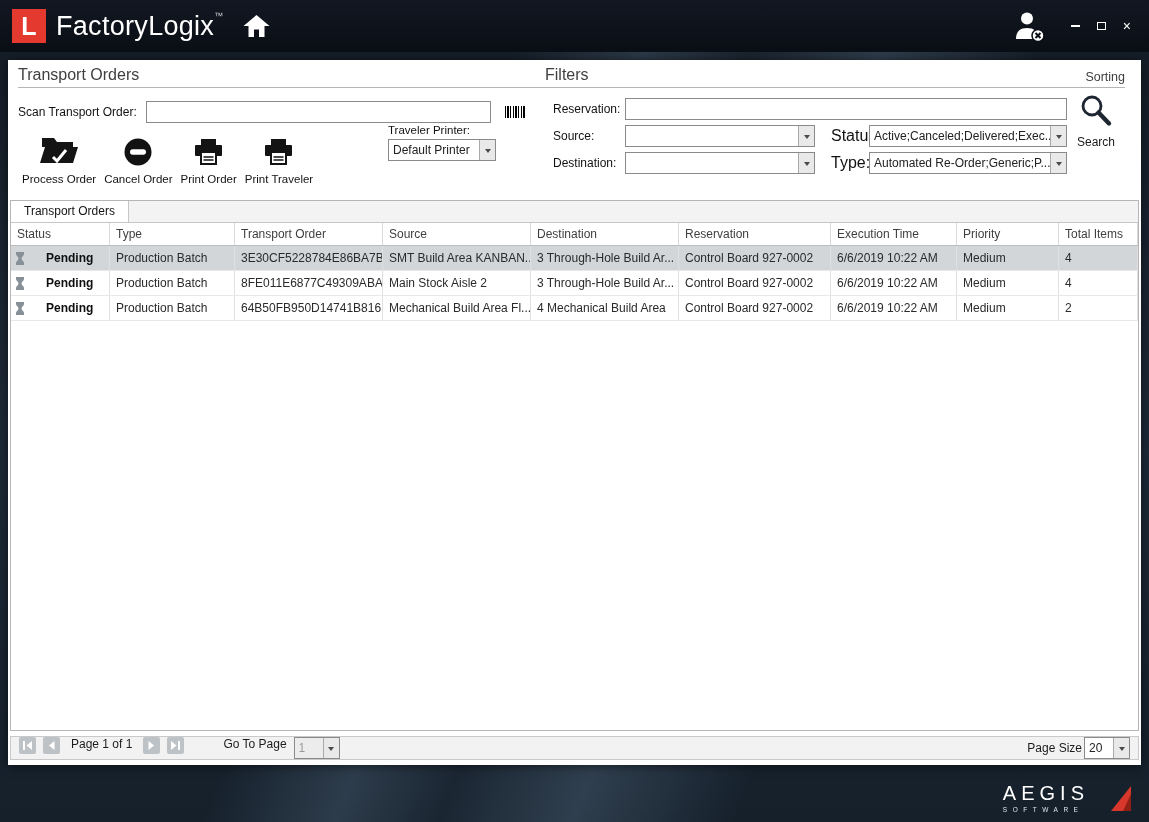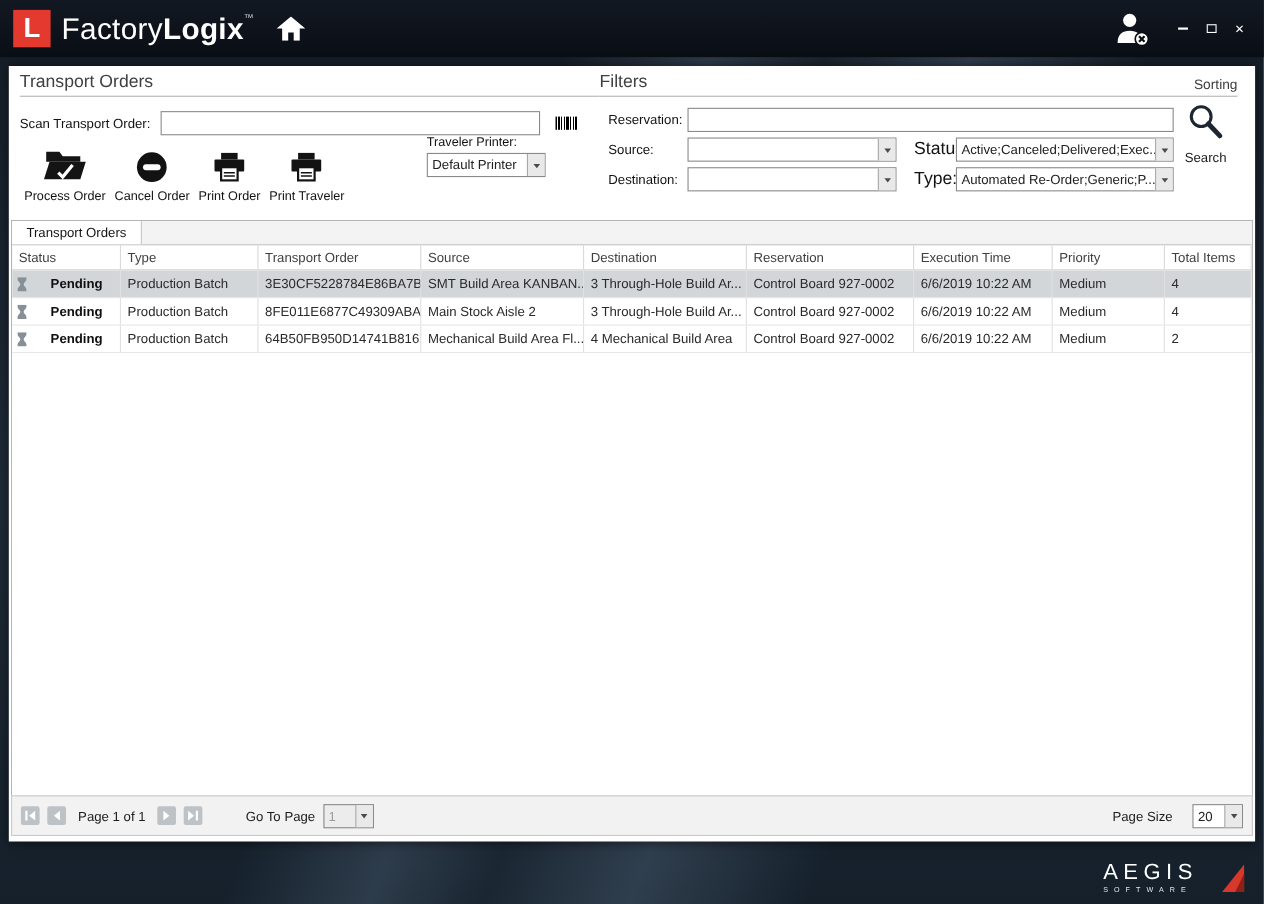--- a/index.html
+++ b/index.html
@@ -7,21 +7,21 @@
   .window{position:relative;width:1149px;height:822px;
     background:
       linear-gradient(112deg, rgba(140,170,200,0) 36%, rgba(140,170,200,.20) 45%, rgba(140,170,200,.04) 52%, rgba(140,170,200,.22) 61%, rgba(140,170,200,0) 72%),
       linear-gradient(180deg,#141c26 0%,#1e2a38 55%,#15202b 100%);}
   
   .titlebar{position:absolute;top:0;left:0;right:0;height:52px;display:flex;align-items:center;
     padding:0 12px;background:linear-gradient(180deg,#121822,#0a0e15)}
   .logo{width:34px;height:34px;background:#e3392e;color:#fff;font-weight:bold;font-size:25px;
     display:flex;align-items:center;justify-content:center;flex:none}
   .app-title{color:#fff;font-size:27px;font-weight:300;margin-left:10px;letter-spacing:.3px;white-space:nowrap}
-  .app-title b{font-weight:700}
+  .app-title b{font-weight:400}
   .tm{font-size:9px;vertical-align:top;color:#c9cfd6}
   .home-btn{margin-left:20px;display:flex;align-items:center}
   .tb-right{margin-left:auto;display:flex;align-items:center}
   .user-btn{display:flex;align-items:center;margin-right:26px}
   .winbtns{display:flex;align-items:center;gap:17px;padding-right:6px}
   .winbtn{display:flex;align-items:center;justify-content:center;height:14px;color:#fff;cursor:pointer}
   .min-glyph{display:block;width:9px;height:2px;background:#fff}
   .max-glyph{display:block;width:9px;height:8px;border:1px solid #fff}
   .close-glyph{font-size:14px;line-height:14px;color:#fff}
   
@@ -68,27 +68,27 @@
   .th{font-size:12px;color:#3f3f3f;line-height:22px;padding:0 6px;border-right:1px solid #d9d9d9;
     overflow:hidden;white-space:nowrap;cursor:pointer}
   .gbody{flex:1;background:#fff;overflow:hidden}
   .tr{height:25px;border-bottom:1px solid #e8e8e8;cursor:pointer}
   .tr.selected{background:#d2d6d9}
   .td{font-size:12px;color:#2a2a2a;line-height:24px;padding:0 6px;border-right:1px solid #e0e0e0;
     overflow:hidden;white-space:nowrap}
   .status-cell{display:flex;align-items:center;gap:21px;padding-left:4px}
   .status-cell b{font-size:12px;color:#0f0f0f}
   
-  .pager{position:absolute;left:2px;right:2px;bottom:5px;height:37px;background:#f2f2f2;
-    border:1px solid #c9c9c9;display:flex;align-items:center;padding:0 8px;font-size:12px;color:#1c1c1c;gap:7px}
+  .pager{position:absolute;left:2px;right:2px;bottom:5px;height:24px;background:#f2f2f2;
+    border:1px solid #c9c9c9;display:flex;align-items:flex-start;padding:0 8px;font-size:12px;color:#1c1c1c;gap:7px}
   .nav{width:17px;height:17px;background:#bdc2c7;border-radius:2px;display:flex;align-items:center;justify-content:center;cursor:pointer;flex:none}
   .page-label{margin:0 4px;white-space:nowrap}
   .goto-label{margin-left:32px;white-space:nowrap}
   .goto-combo{width:46px}
-  .pagesize-wrap{margin-left:auto;display:flex;align-items:center;gap:18px}
+  .pagesize-wrap{margin-left:auto;display:flex;align-items:center;gap:2px}
   .pagesize-combo{width:46px}
   
   .aegis{position:absolute;right:16px;bottom:9px;display:flex;align-items:flex-end}
   .aegis-text{text-align:left;margin-right:20px}
   .aegis-name{color:#fff;font-size:20px;letter-spacing:5px;line-height:19px;font-weight:400}
   .aegis-sub{color:#dfe6ec;font-size:6.5px;letter-spacing:5.5px;margin-top:3px}
 </style>
 </head>
 <body>
 

